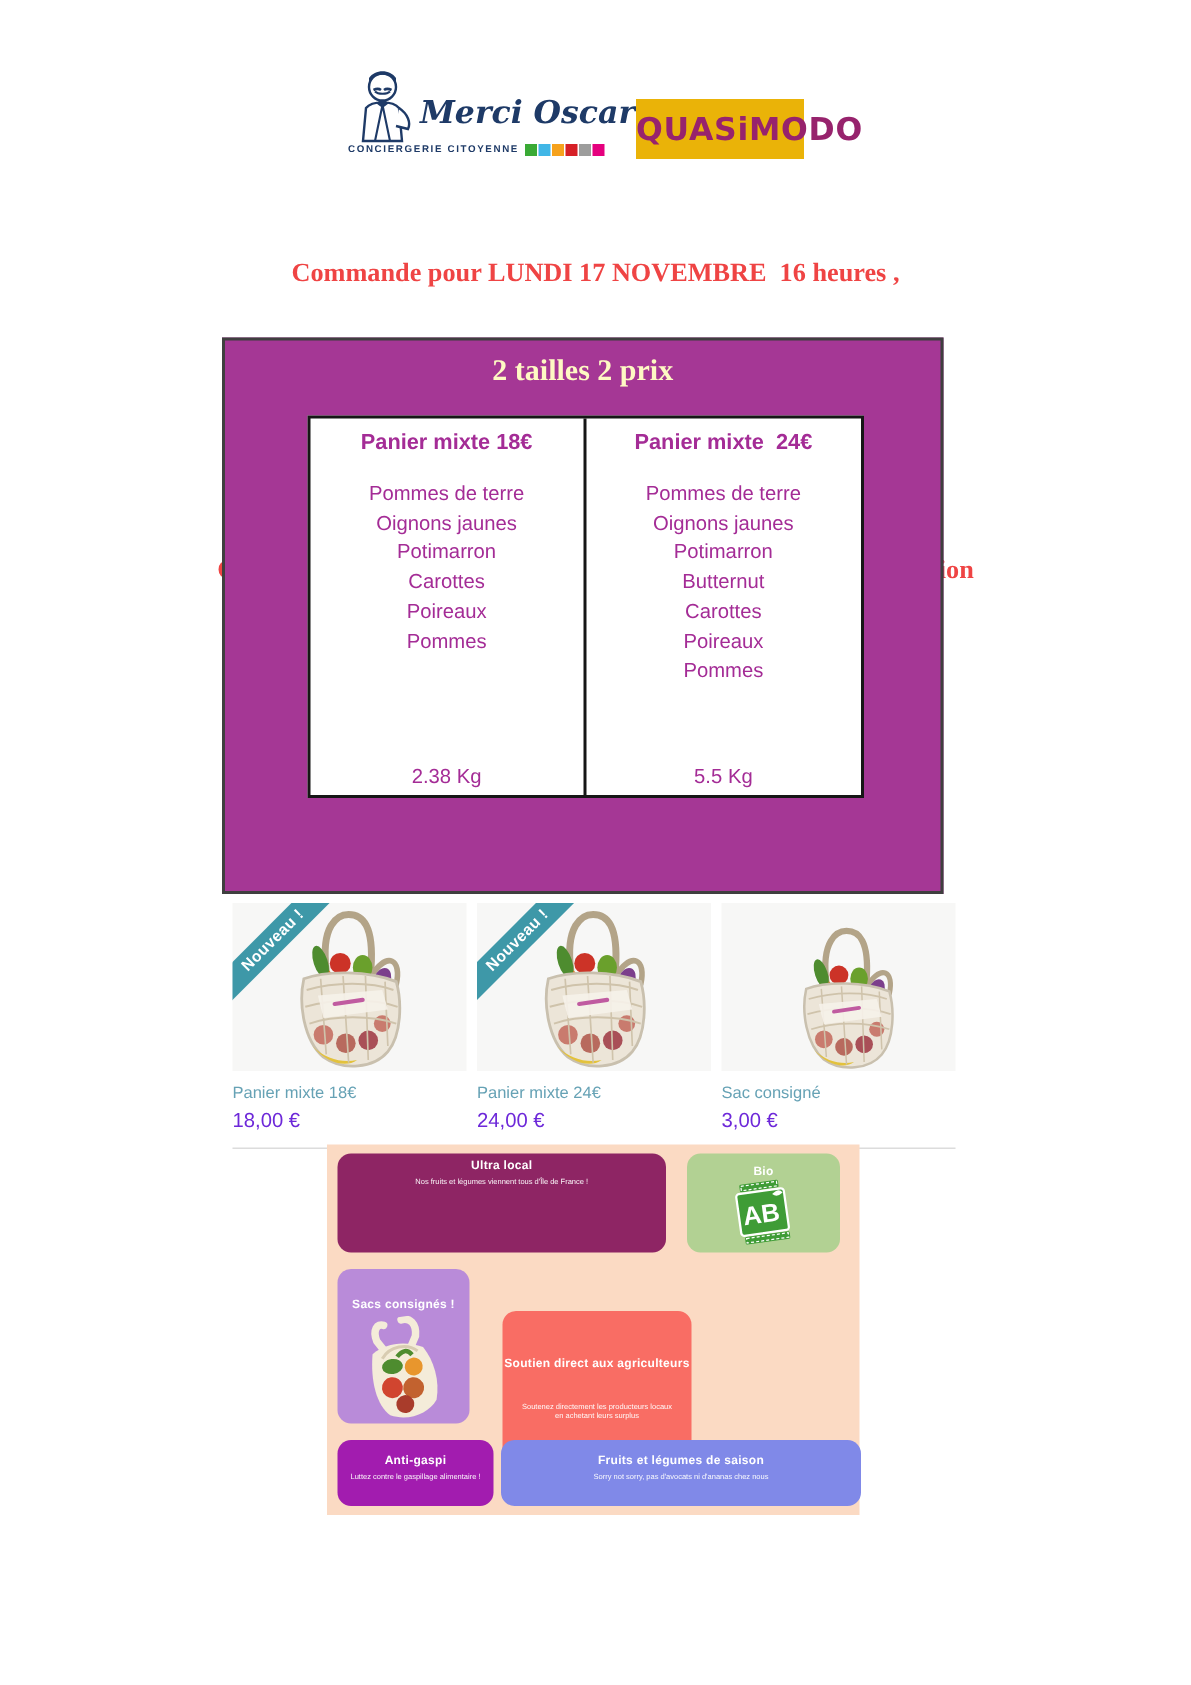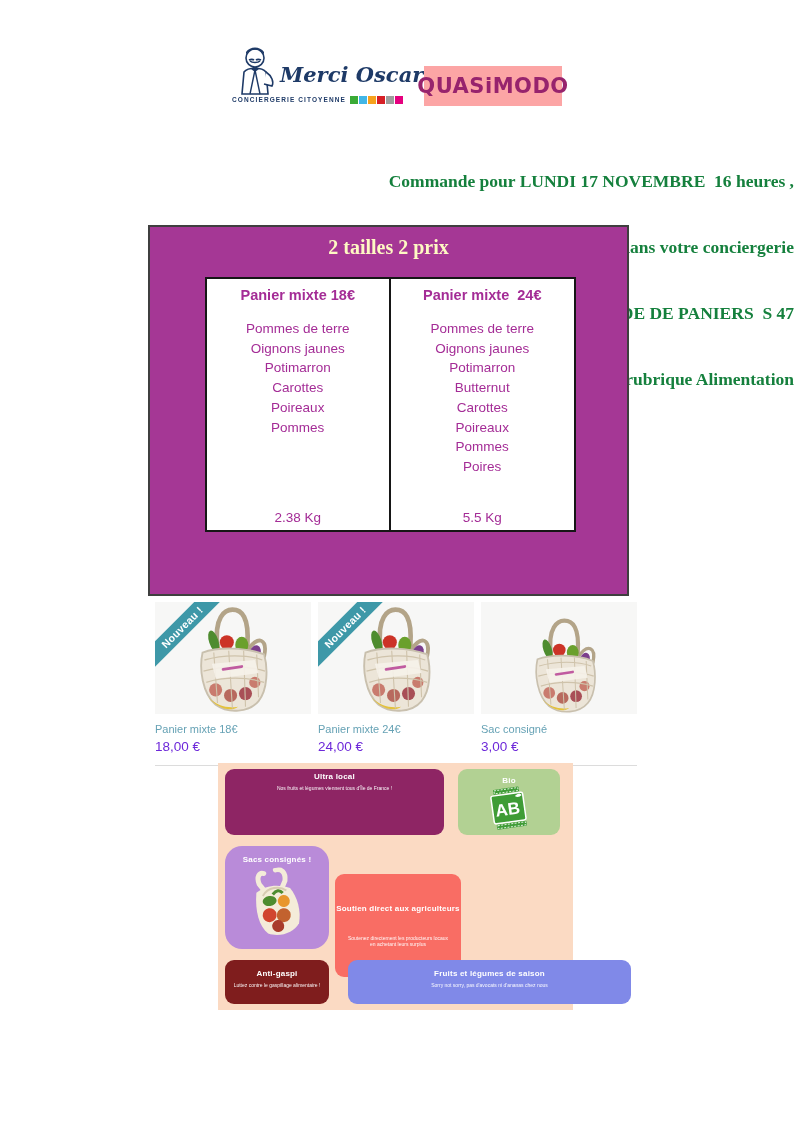--- a/index.html
+++ b/index.html
@@ -19,32 +19,32 @@
     font-size:21px; color:#1e3a67; white-space:nowrap; letter-spacing:0;
   }
   .logo-mo .tagline-row { position:absolute; left:2px; top:50px; display:flex; align-items:center; gap:4px; }
   .logo-mo .tagline {
     font-size:6.5px; font-weight:bold; letter-spacing:1.1px; color:#1e3a67;
   }
   .logo-mo .squares { display:flex; gap:1.5px; }
   .logo-mo .squares i { display:block; width:7.5px; height:7.5px; }
 
   .logo-qm {
-    position:absolute; left:424px; top:66px; width:138px; height:40px;
-    background:#fca5a5; display:flex; align-items:center; justify-content:center;
+    position:absolute; left:424px; top:66px; width:112px; height:40px;
+    background:#eab308; display:flex; align-items:center; justify-content:flex-start;
   }
   .logo-qm .qm-text {
     font-size:21px; font-weight:bold; color:#97236d; letter-spacing:0.5px;
     font-family:"DejaVu Sans", sans-serif;
   }
 
   
   .title-block {
-    position:absolute; left:0; top:126px; width:794px; text-align:right;
-    font-family:"Liberation Serif", serif; font-weight:bold; color:#15803d;
+    position:absolute; left:0; top:126px; width:794px; text-align:center;
+    font-family:"Liberation Serif", serif; font-weight:bold; color:#ef4444;
     font-size:17.5px; line-height:22px; white-space:pre-wrap;
   }
 
   
   .panel {
     position:absolute; left:148px; top:225px; width:481px; height:371px;
     background:#a53795; border:2px solid #3f3f3f;
   }
   .panel-title {
     position:absolute; top:9px; left:0; width:100%; text-align:center;
@@ -83,26 +83,26 @@
   .card .pprice { margin-top:4px; font-size:13.5px; color:#6d28d9; }
   .card .sep { margin-top:11px; border-bottom:1px solid #dcdcdc; }
 
   
   .info { position:absolute; left:218px; top:763px; width:355px; height:247px; background:#fbdac3; }
   .tile { position:absolute; border-radius:9px; color:#fff; text-align:center; overflow:hidden; }
   .tile .t-title { font-weight:bold; font-size:8px; letter-spacing:0.2px; }
   .tile .t-sub { font-size:5px; margin-top:4px; opacity:0.95; }
   .tile-ultra { left:7px; top:6px; width:219px; height:66px; background:#8e2564; padding-top:3px; }
   .tile-bio { left:240px; top:6px; width:102px; height:66px; background:#b2d193; padding-top:7px; }
-  .tile-sacs { left:7px; top:83px; width:104px; height:103px; background:#b98bd9; padding-top:9px;border-radius:17px; }
+  .tile-sacs { left:7px; top:83px; width:88px; height:103px; background:#b98bd9; padding-top:19px; }
   .tile-soutien { left:117px; top:83px; width:126px; height:103px; background:#f96d64; padding-top:30px;margin-top:28px; }
   .tile-soutien .t-sub { margin-top:22px; padding:0 10px; }
   .tile-velo { left:249px; top:83px; width:105px; height:103px; background:#cfa26b; padding-top:9px; }
-  .tile-gaspi { left:7px; top:197px; width:104px; height:44px; background:#7f1d1d; padding-top:9px; }
-  .tile-saison { left:130px; top:197px; width:283px; height:44px; background:#8089e8; padding-top:9px; }
+  .tile-gaspi { left:7px; top:197px; width:104px; height:44px; background:#a21caf; padding-top:9px; }
+  .tile-saison { left:116px; top:197px; width:240px; height:44px; background:#8089e8; padding-top:9px; }
   .tile .icon-wrap { margin-top:4px; }
   .tile-bio .icon-wrap { transform:rotate(-8deg); margin-top:2px; }
 </style>
 </head>
 <body>
 
 <div class="page">
 
   <svg width="0" height="0" style="position:absolute">
     <symbol id="basket-art" viewBox="0 0 110 120">
@@ -183,21 +183,20 @@
       <div class="wcol">
         <div class="whead">Panier mixte  24€</div>
         <ul>
           <li>Pommes de terre</li>
           <li>Oignons jaunes</li>
           <li>Potimarron</li>
           <li>Butternut</li>
           <li>Carottes</li>
           <li>Poireaux</li>
           <li>Pommes</li>
-          <li>Poires</li>
         </ul>
         <div class="weight">5.5 Kg</div>
       </div>
     </div>
   </div>
 
   <div class="cards">
     <div class="card">
       <div class="imgbox">
         <svg class="basket" width="105" height="112" viewBox="0 0 110 120">

